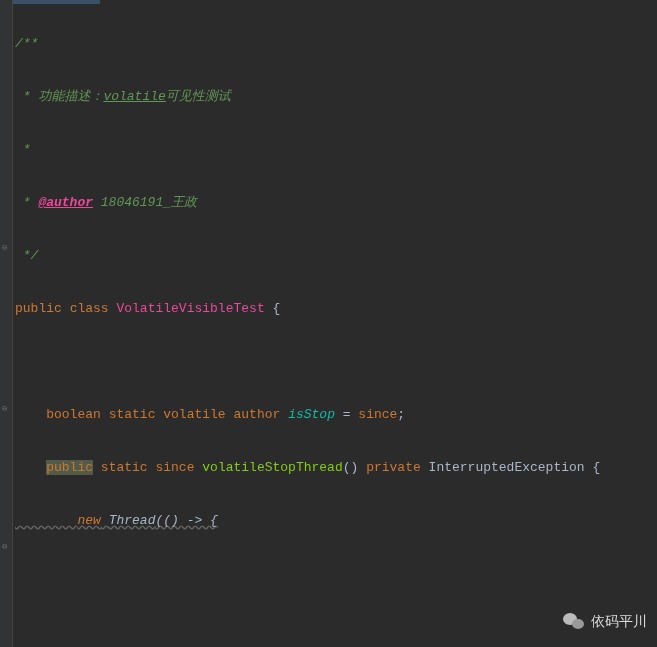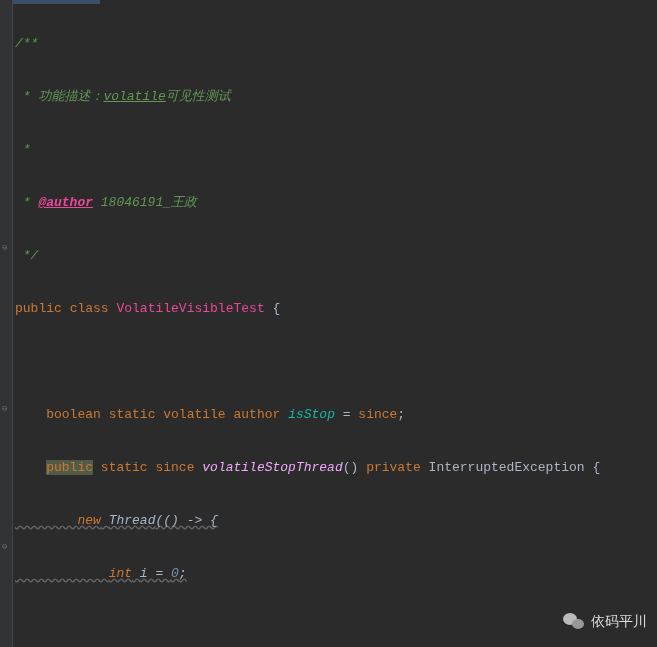--- a/index.html
+++ b/index.html
@@ -20,21 +20,21 @@
     position:relative;
   }
   .gutter-mark {
     position:absolute; left:2px; width:8px; height:8px;
     color:#6e6e6e; font-size:9px; line-height:8px;
   }
   .code { padding:2px 0 0 2px; white-space:pre; position:relative; }
   .line { height:23px; line-height:23px; position:relative; }
   .kw   { color:#cc7832; }
   .cls  { color:#ec4899; }
-  .mtd  { color:#f0abfc;font-style:italic; }
+  .mtd  { color:#84cc16; }
   .num  { color:#6897bb; }
   .cmt  { color:#629755; font-style:italic; }
   .ann  { color:#629755; font-style:italic; text-decoration:underline; }
   .doctag { color:#ec4899; font-style:italic; font-weight:bold; text-decoration:underline; }
   .sfld { color:#14b8a6; font-style:italic;margin-top:24px; }
   .hl-public { background:#515b47; color:#cc7832; }
   .wavy {
     text-decoration:underline wavy #666;
     text-decoration-skip-ink:none;
     font-style:italic;
@@ -72,21 +72,20 @@
     <div class="line"><span class="cmt">/**</span></div>
     <div class="line"><span class="cmt"><span> * 功能描述：</span><span class="ann">volatile</span><span>可见性测试</span></span></div>
     <div class="line"><span class="cmt"> *</span></div>
     <div class="line"><span class="cmt"><span> * </span><span class="doctag">@author</span><span> 18046191_王政</span></span></div>
     <div class="line"><span class="cmt"> */</span></div>
     <div class="line"><span class="kw">public</span> <span class="kw">class</span> <span class="cls">VolatileVisibleTest</span><span> {</span></div>
     <div class="line"></div>
     <div class="line">    <span class="kw">boolean</span> <span class="kw">static</span> <span class="kw">volatile</span> <span class="kw">author</span> <span class="sfld">isStop</span><span> = </span><span class="kw">since</span><span>;</span></div>
     <div class="line">    <span class="hl-public">public</span> <span class="kw">static</span> <span class="kw">since</span> <span class="mtd">volatileStopThread</span><span>()</span> <span class="kw">private</span> <span>InterruptedException</span><span> {</span></div>
     <div class="line wavy">        <span class="kw">new</span> <span>Thread</span><span>(() -&gt; {</span></div>
-    <div class="line wavy">            <span class="kw">int</span><span> i = </span><span class="num">0</span><span>;</span></div>
     
     
     
     
     
     
     
     
     
     

